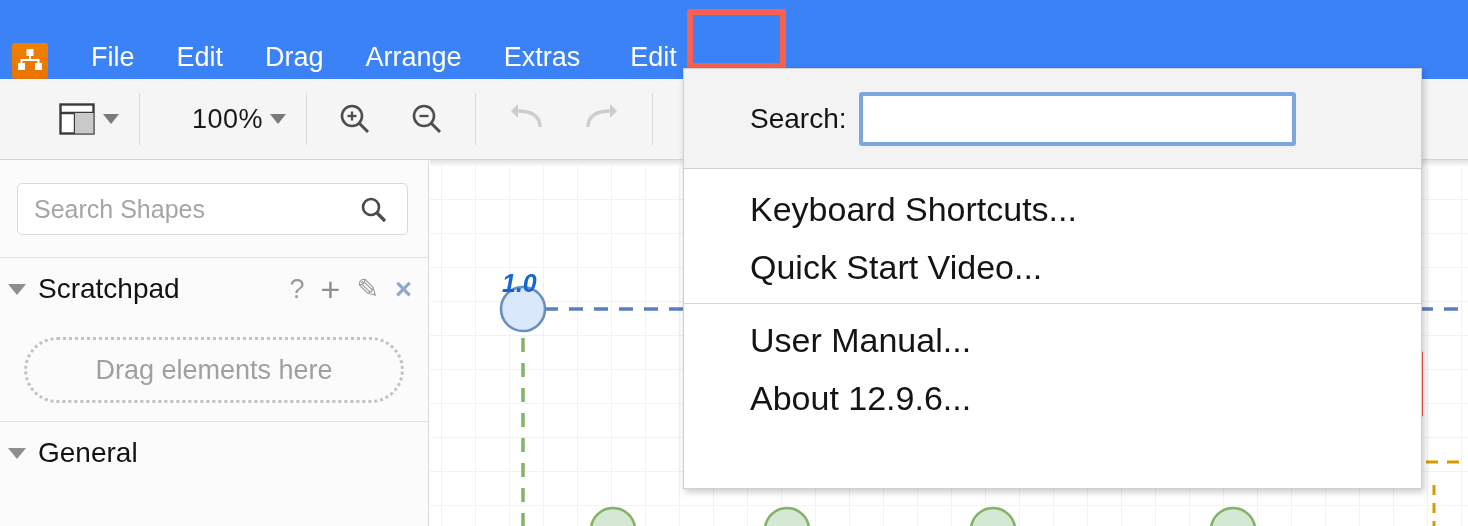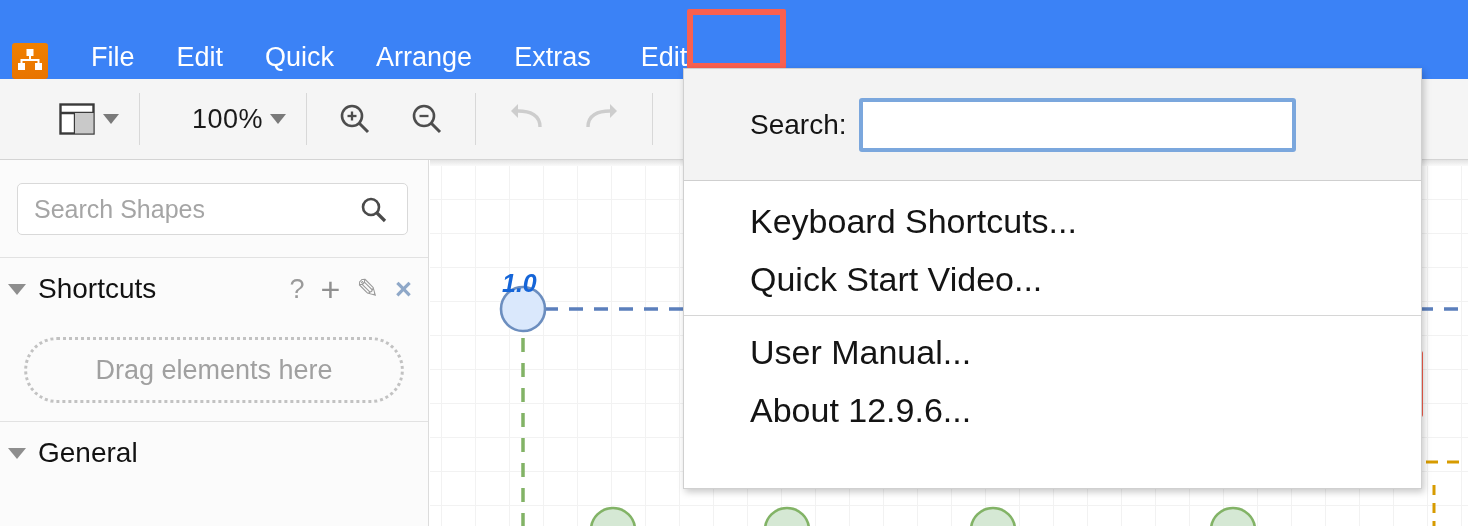--- a/index.html
+++ b/index.html
@@ -123,21 +123,21 @@
   }
 
   
   .dropdown {
     position: absolute; left: 683px; top: 68px; width: 739px; height: 421px;
     background: #ffffff; border: 1px solid #d0d0d0;
     box-shadow: 2px 3px 7px rgba(0,0,0,.22);
     z-index: 30;
   }
   .dd-search-row {
-    background: #f3f3f3; height: 112px; border-bottom: 1px solid #cfcfcf;
+    background: #f3f3f3; height: 100px; border-bottom: 1px solid #cfcfcf;
     display: flex; align-items: center; padding-left: 66px;
   }
   .dd-search-label { font-size: 28px; color: #141414; margin-right: 12px; }
   .dd-search-input {
     width: 437px; height: 54px; background: #ffffff;
     border: 4px solid #7ba7dd; border-radius: 3px;
     outline: 0; font-family: inherit; font-size: 24px;
     padding: 0 8px; color: #111;
   }
   .dd-item {
@@ -158,21 +158,21 @@
     <div class="logo">
       <svg width="26" height="26" viewBox="0 0 26 26" aria-hidden="true">
         <rect x="9.5" y="1" width="7" height="7" fill="#ffffff"></rect>
         <rect x="1" y="15" width="7" height="7" fill="#ffffff"></rect>
         <rect x="18" y="15" width="7" height="7" fill="#ffffff"></rect>
         <path d="M13 8 L13 12 M4.5 15 L4.5 12 L21.5 12 L21.5 15" stroke="#ffffff" stroke-width="2" fill="none"></path>
       </svg>
     </div>
     <div class="menu-item">File</div>
     <div class="menu-item">Edit</div>
-    <div class="menu-item">Quick</div>
+    <div class="menu-item">Drag</div>
     <div class="menu-item">Arrange</div>
     <div class="menu-item">Extras</div>
     <div class="menu-item highlight-target">Edit</div>
   </div>
 
   <div class="toolbar">
     <div class="tb-group" style="margin-left:18px;">
       <div class="tb-btn">
         <svg width="38" height="38" viewBox="0 0 38 38" aria-hidden="true">
           <rect x="2.5" y="4.5" width="33" height="29" fill="#ffffff" stroke="#3a3a3a" stroke-width="2.4"></rect>
@@ -249,21 +249,21 @@
             <line x1="18" y1="18" x2="26" y2="26" stroke="#4a4a4a" stroke-width="3.2"></line>
           </svg>
         </span>
       </div>
     </div>
 
     <div class="sb-divider"></div>
 
     <div class="sb-section">
       <span class="tri"></span>
-      <span class="sb-title">Shortcuts</span>
+      <span class="sb-title">Scratchpad</span>
       <span class="sb-actions">
         <span class="sb-act">?</span>
         <span class="sb-act plus">+</span>
         <span class="sb-act">✎</span>
         <span class="sb-act close">×</span>
       </span>
     </div>
 
     <div class="scratch-body">
       <div class="dropzone">Drag elements here</div>

